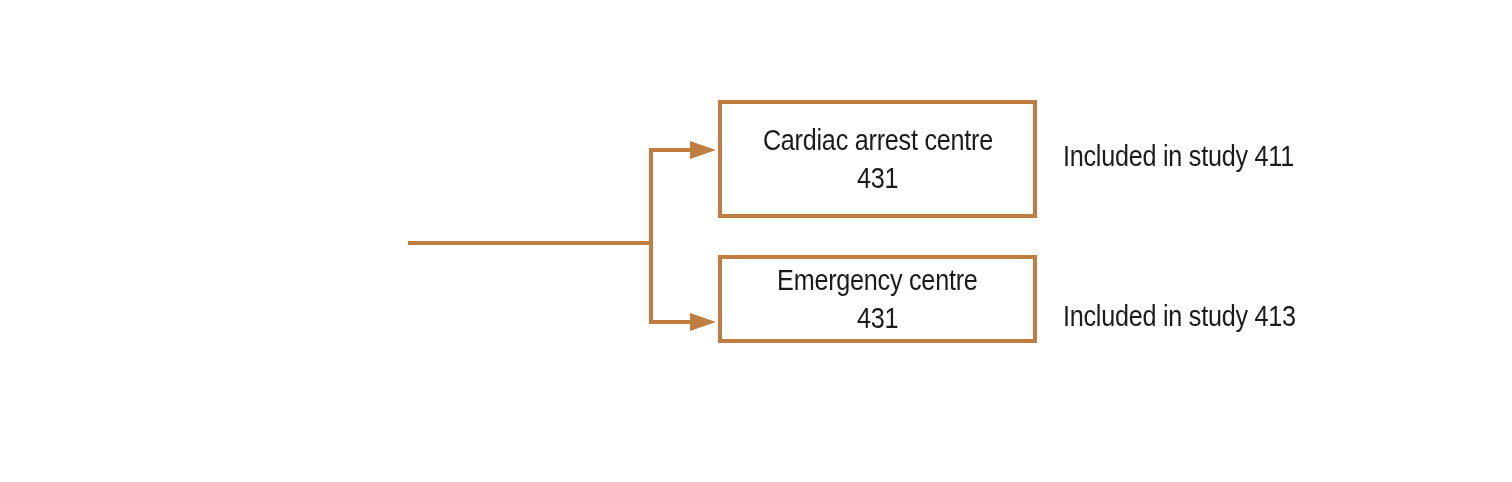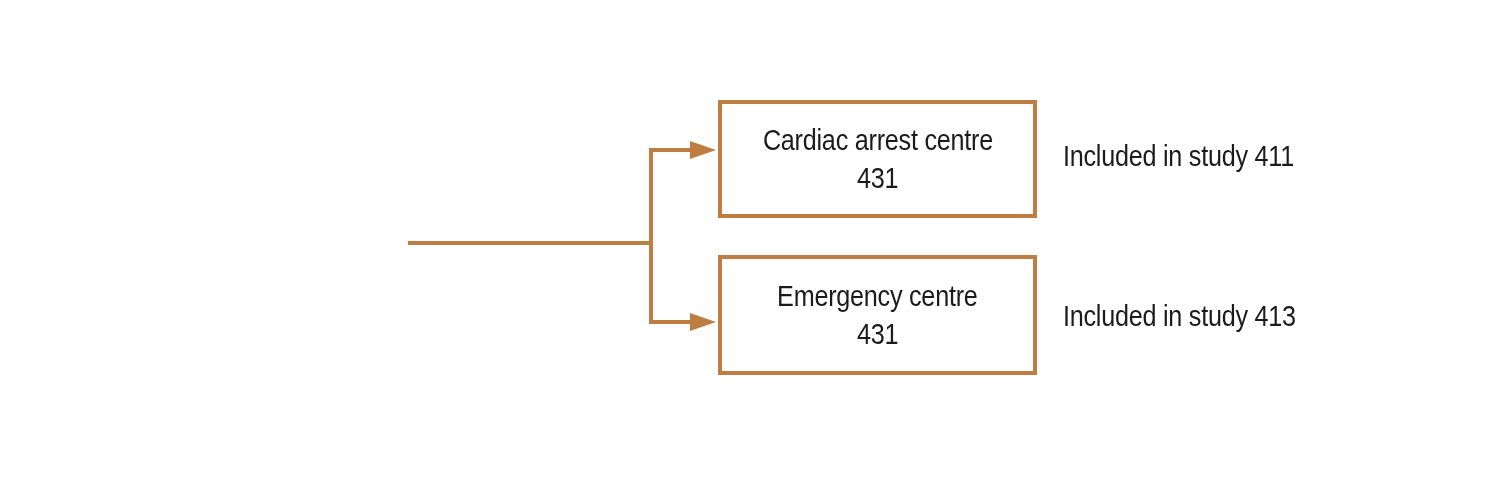--- a/index.html
+++ b/index.html
@@ -32,21 +32,21 @@
     font-size: 30px;
     line-height: 1.28;
     letter-spacing: -0.3px;
     white-space: nowrap;
     transform: scaleX(0.84);
   }
   .node-label, .node-value { transform-origin: 50% 50%; }
   .node-value.bold { font-weight: bold; }
   .node-patients { left: 170px; top: 153px; width: 238px; height: 169px; }
   .node-cardiac  { left: 718px; top: 100px; width: 319px; height: 118px; }
-  .node-emergency{ left: 718px; top: 255px; width: 319px; height: 120px; }
+  .node-emergency{ left: 718px; top: 255px; width: 319px; height: 88px; }
 
   .connector {
     position: absolute;
     background: var(--line);
   }
   .conn-main     { left: 408px; top: 241px; width: 245px; height: 4px; }
   .conn-vertical { left: 649px; top: 148px; width: 4px;  height: 176px; }
   .conn-top      { left: 649px; top: 148px; width: 44px; height: 4px; }
   .conn-bottom   { left: 649px; top: 320px; width: 44px; height: 4px; }
 

